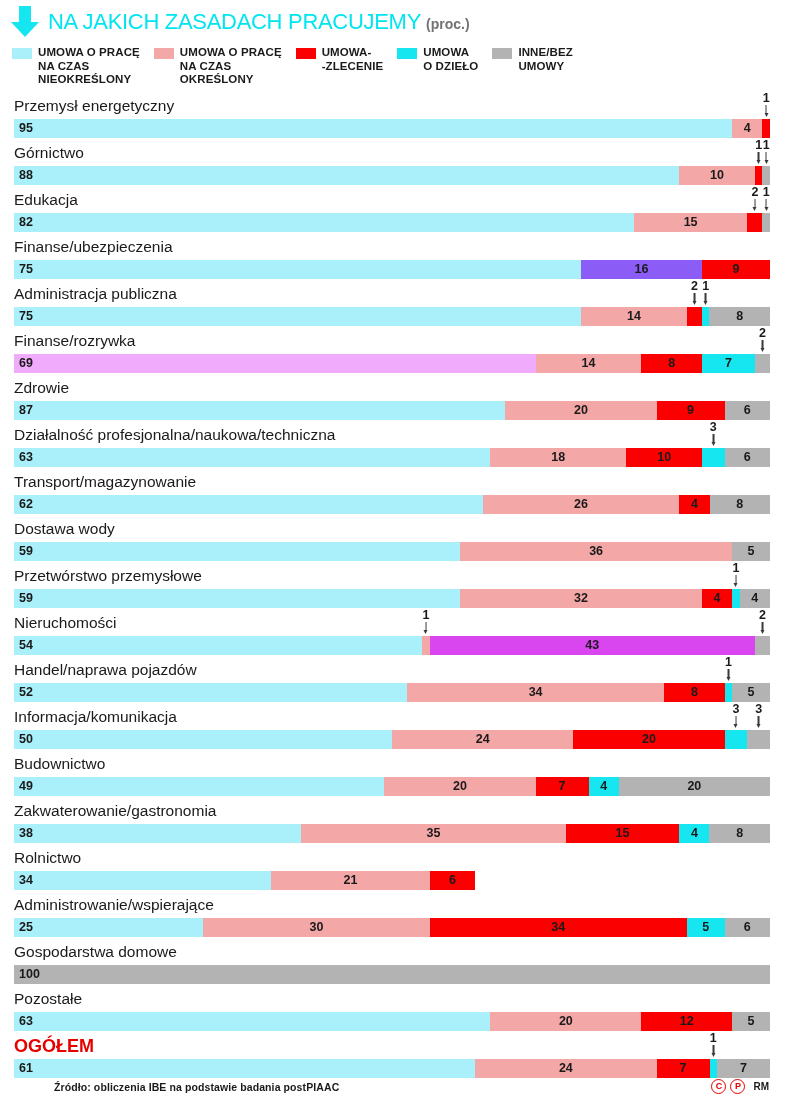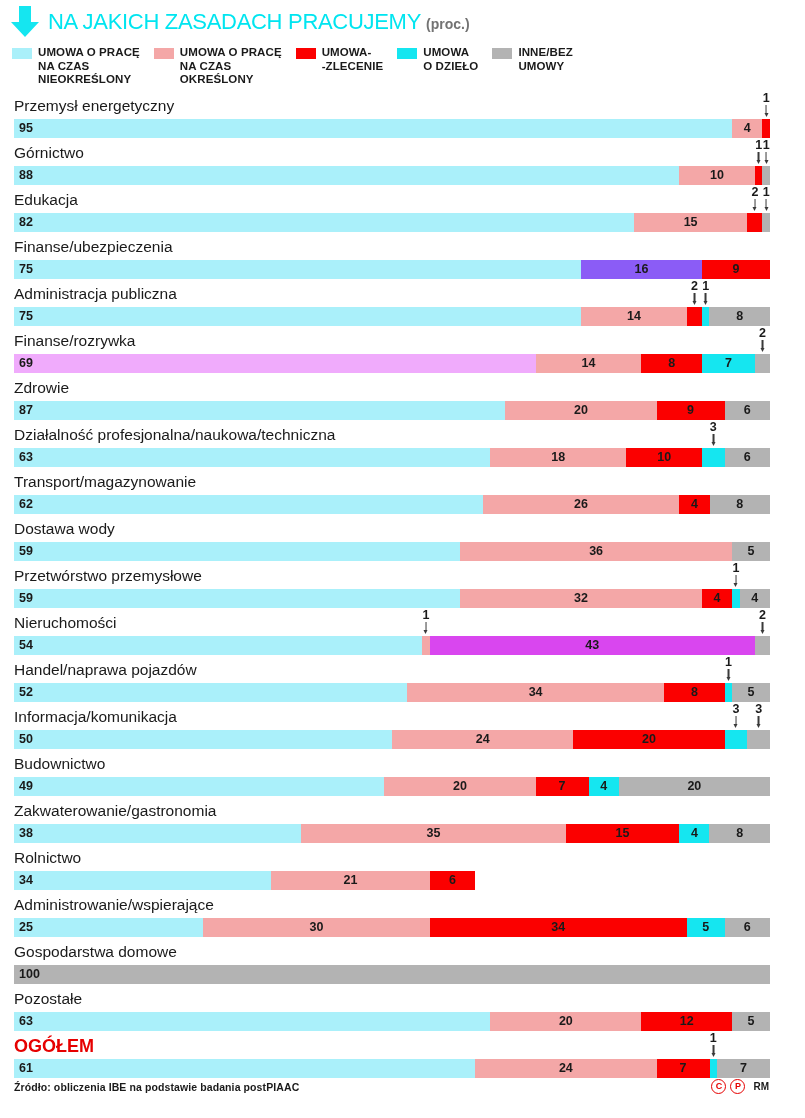--- a/index.html
+++ b/index.html
@@ -165,20 +165,21 @@
     bottom: 24px;
     display: flex;
     align-items: center;
     padding: 0 36px 0 14px;
   }
   .source-text {
     font-size: 10.5px;
     font-weight: bold;
     color: #1a1a1a;
     letter-spacing: 0.1px;
+    margin-left: 40px;
   }
   .footer-right {
     margin-left: auto;
     display: flex;
     align-items: center;
     gap: 4px;
   }
   .circle-mark {
     width: 13px;
     height: 13px;

